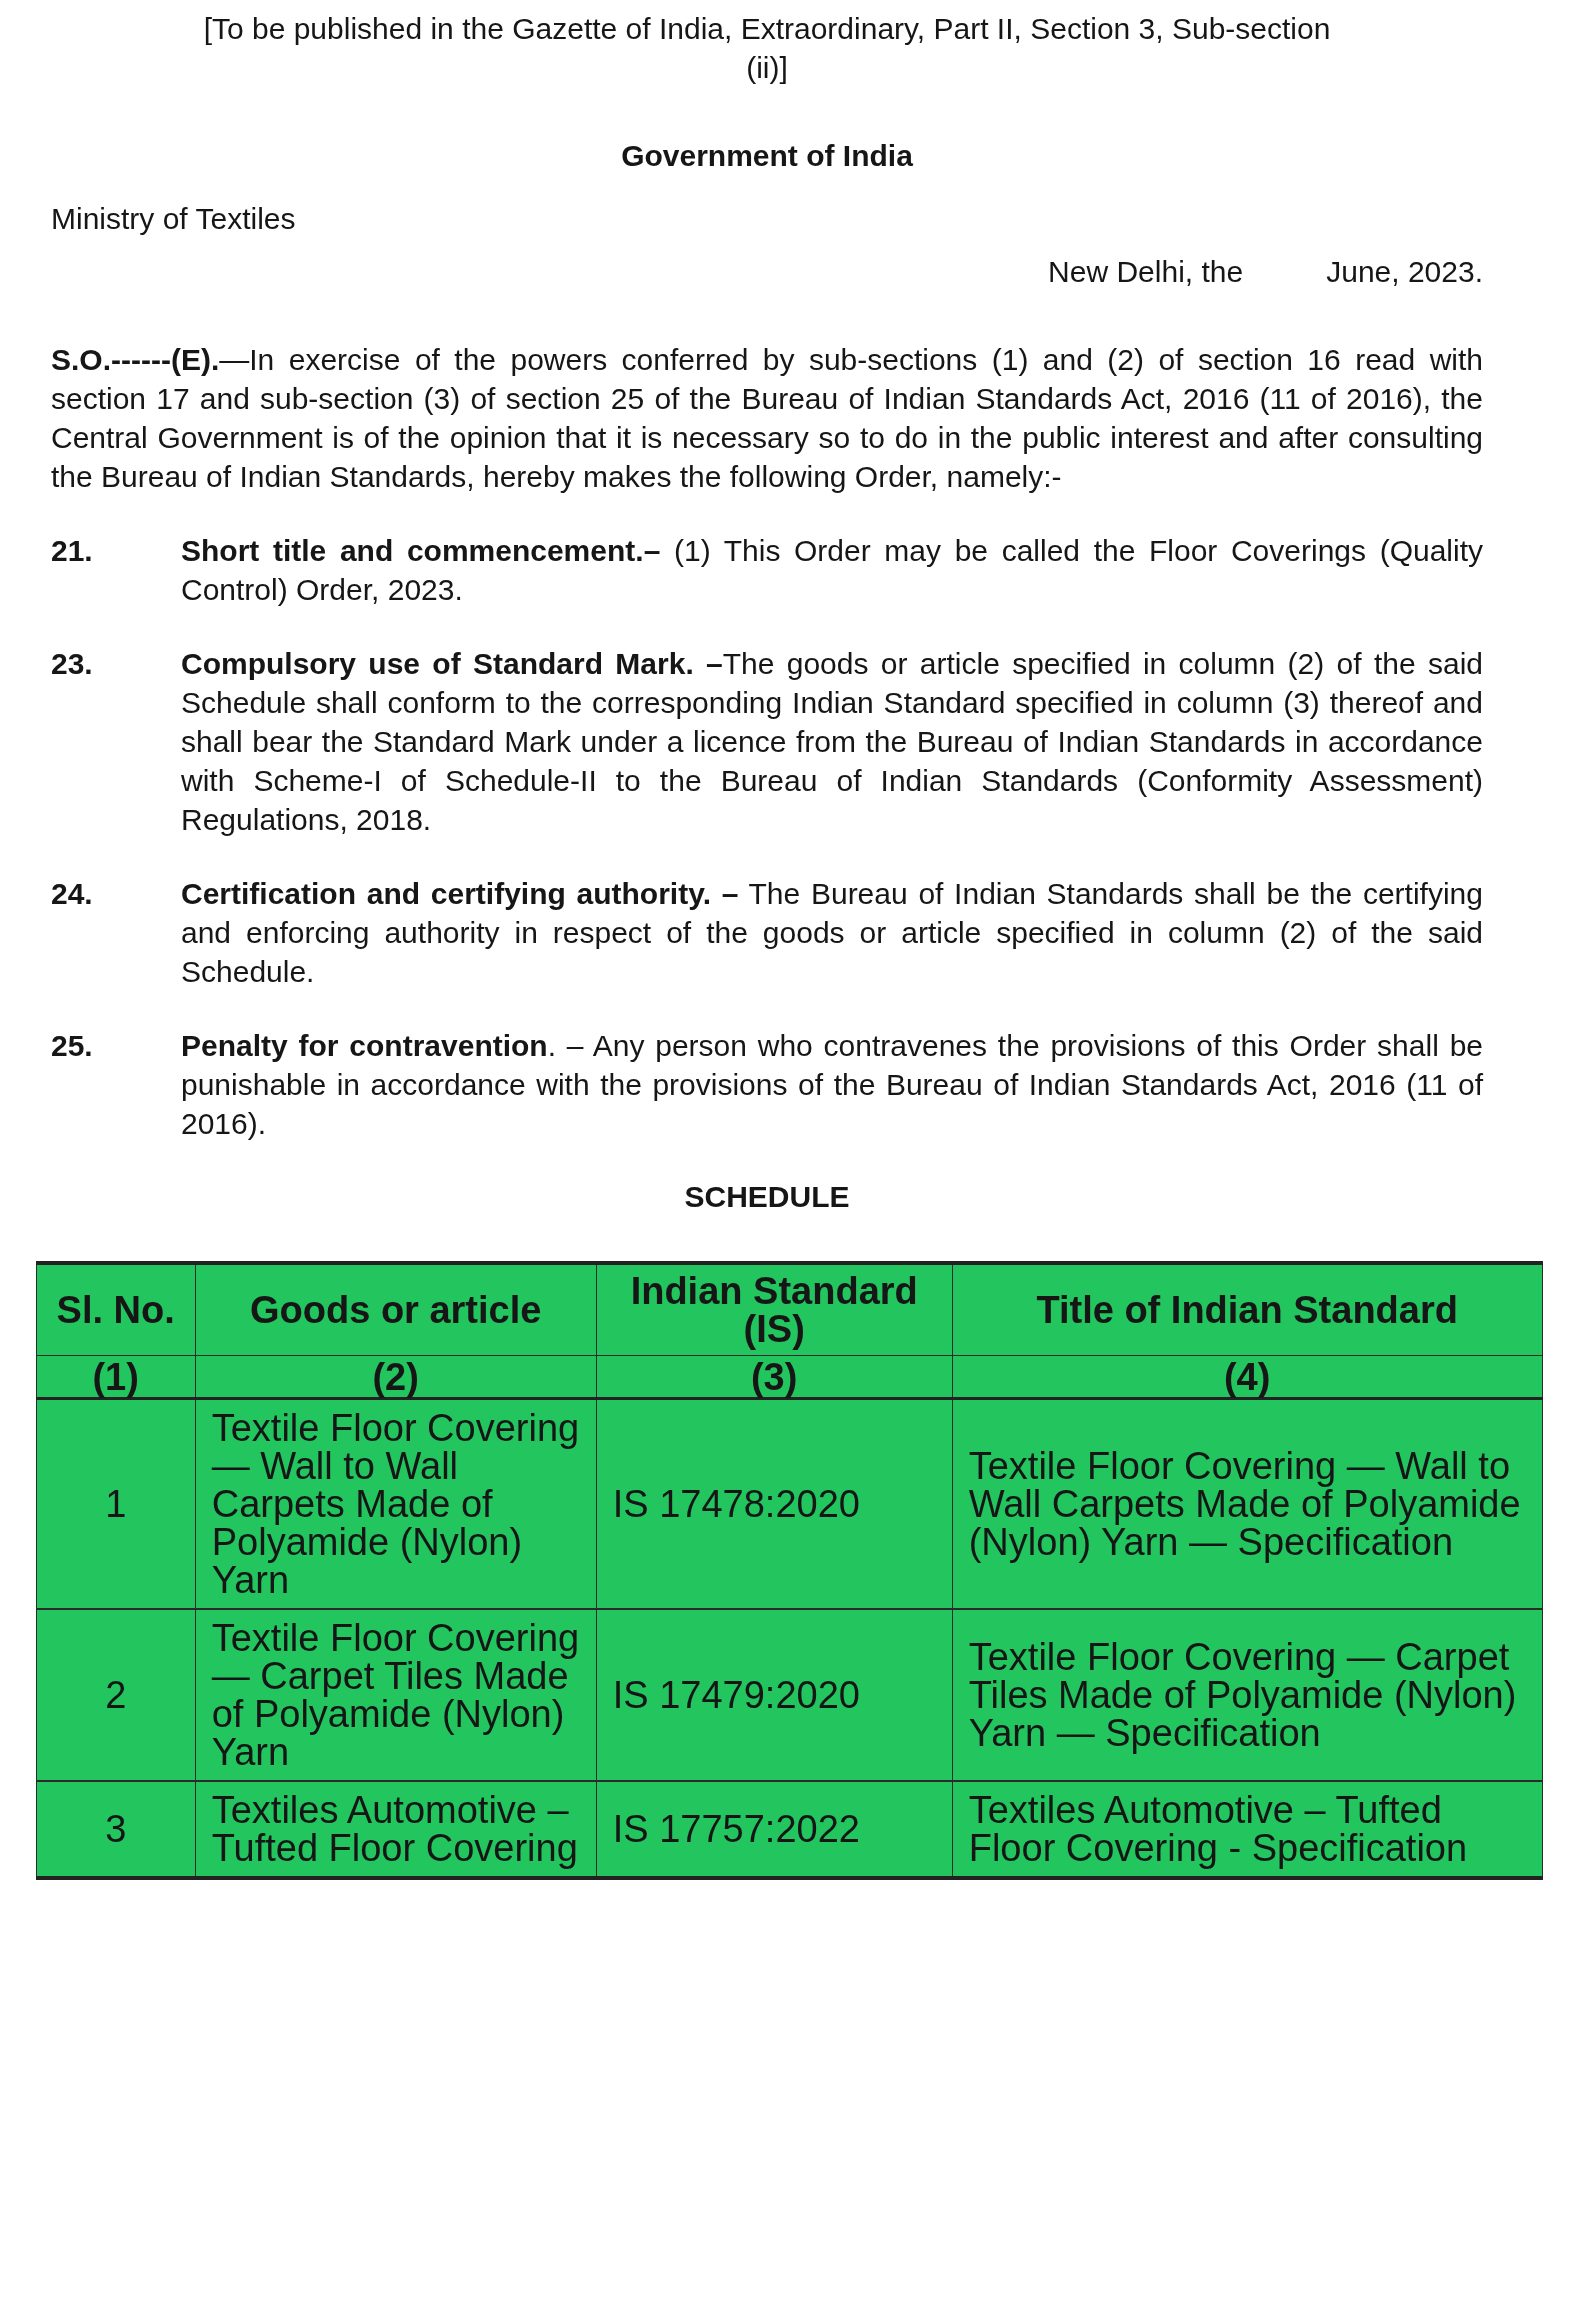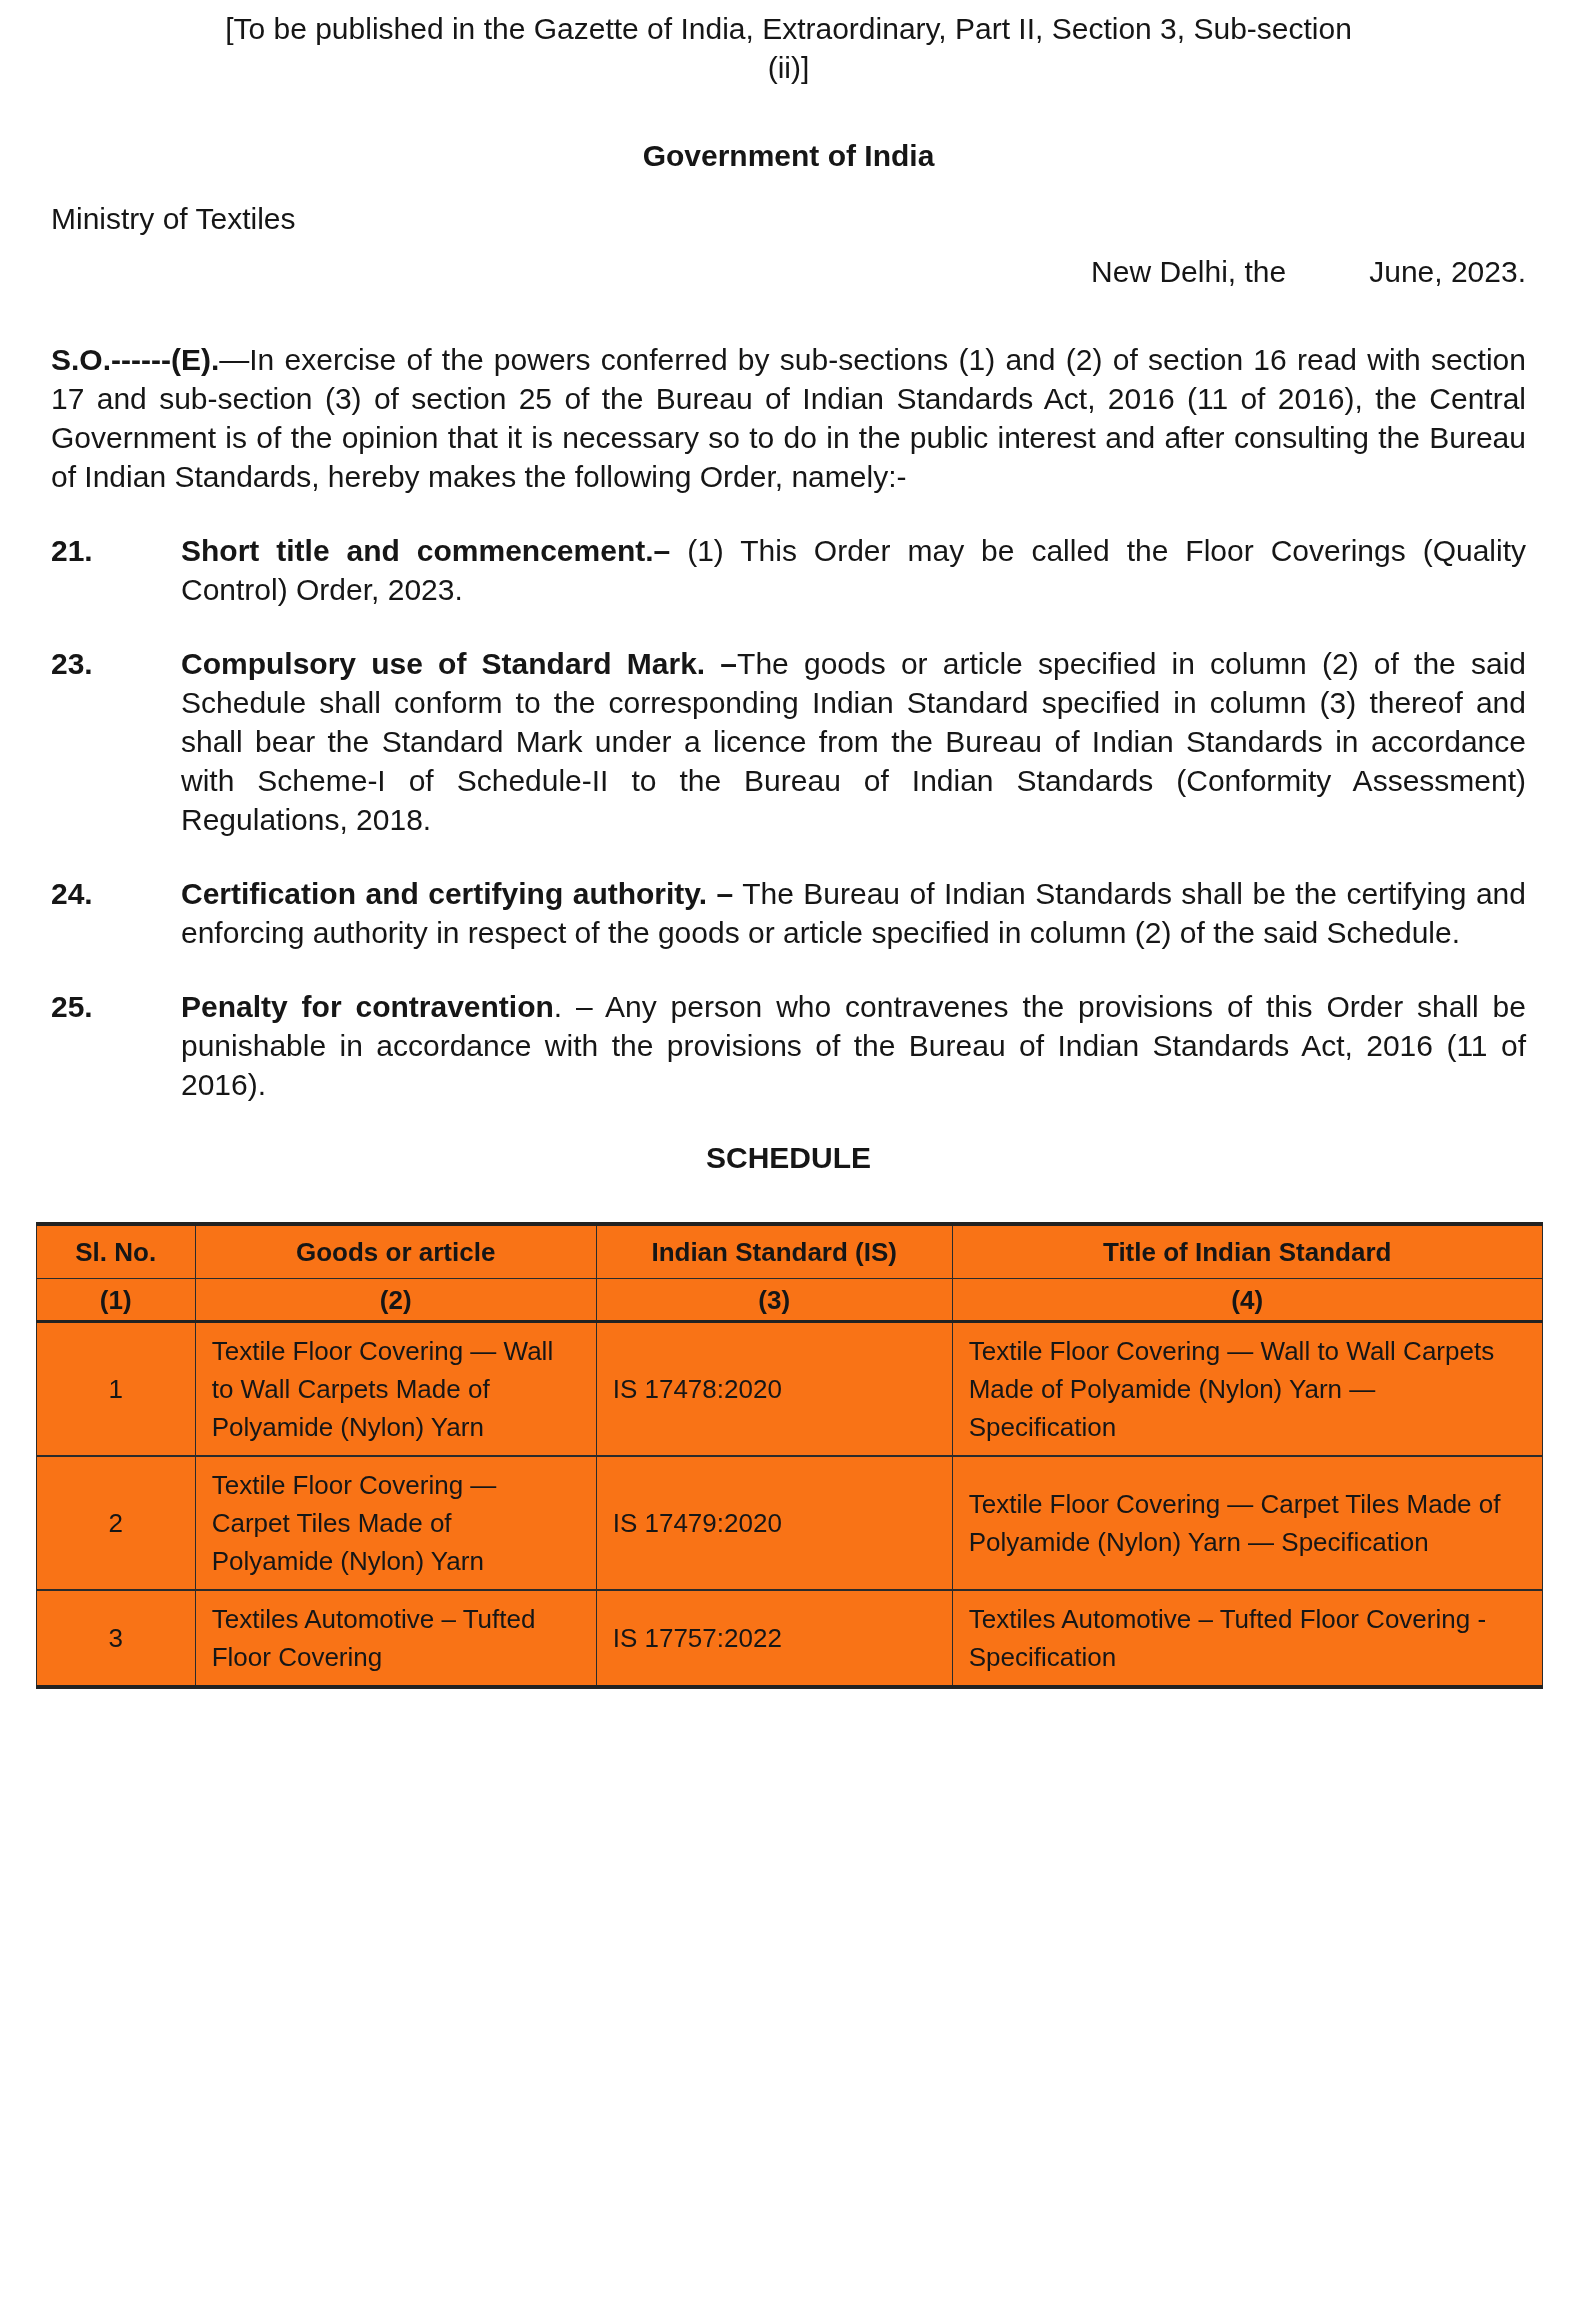--- a/index.html
+++ b/index.html
@@ -7,21 +7,21 @@
   .page {
     position: relative;
     width: 1590px;
     height: 2304px;
     margin: 0 auto;
     background: #ffffff;
     color: #161616;
     font-family: "Liberation Sans", "DejaVu Sans", sans-serif;
     font-size: 30px;
     line-height: 39px;
-    padding: 9px 64px 0 51px;
+    padding: 9px 107px 0 51px;
     overflow: hidden;
   }
   .bold { font-weight: bold; }
   .gazette-note { text-align: center; }
   .gov-title { text-align: center; font-weight: bold; margin-top: 49px; }
   .ministry-title { font-weight: normal; margin-top: 24px; }
   .order-heading { text-align: center; font-weight: bold; margin-top: 74px; }
   .dateline { text-align: right; margin-top: 13.5px; }
   .date-gap { display: inline-block; width: 83px; }
   .so-para { text-align: justify; margin-top: 49px; }
@@ -32,24 +32,24 @@
   .schedule-heading { text-align: center; font-weight: bold; margin-top: 34px; }
   table.schedule {
     border-collapse: collapse;
     table-layout: fixed;
     width: 1507px;
     margin-left: -15.3px;
     margin-top: 45px;
   }
   table.schedule th, table.schedule td {
     border: 1.8px solid #2b2b2b;
-    font-size: 26px;
+    font-size: 38px;
     line-height: 38px;
     vertical-align: middle;
-    background: #f97316;
+    background: #22c55e;
   }
   table.schedule { border-top: 4.5px solid #222222; border-bottom: 4.5px solid #222222; }
   tr.header-row th { font-weight: bold; text-align: center; padding: 7.2px 9px; border-bottom: 1.8px solid #2b2b2b; }
   tr.nums-row td { font-weight: bold; text-align: center; padding: 1.8px 5.4px; border-bottom: 3.6px solid #222222; }
   tr.data-row td { border-bottom: 2.7px solid #2b2b2b; padding: 9px 16px; }
   tr.data-row td.sl-cell { text-align: center; }
   tr.data-row td.goods-cell, tr.data-row td.is-cell, tr.data-row td.title-cell { text-align: left; }
   col.c1 { width: 159px; }
   col.c2 { width: 401px; }
   col.c3 { width: 356px; }

